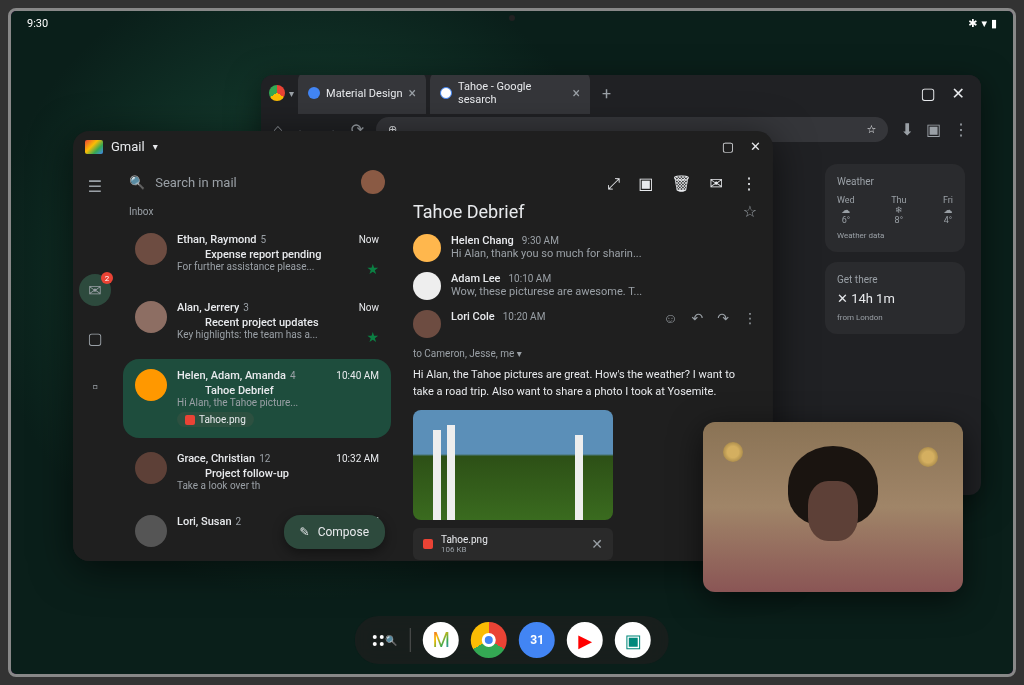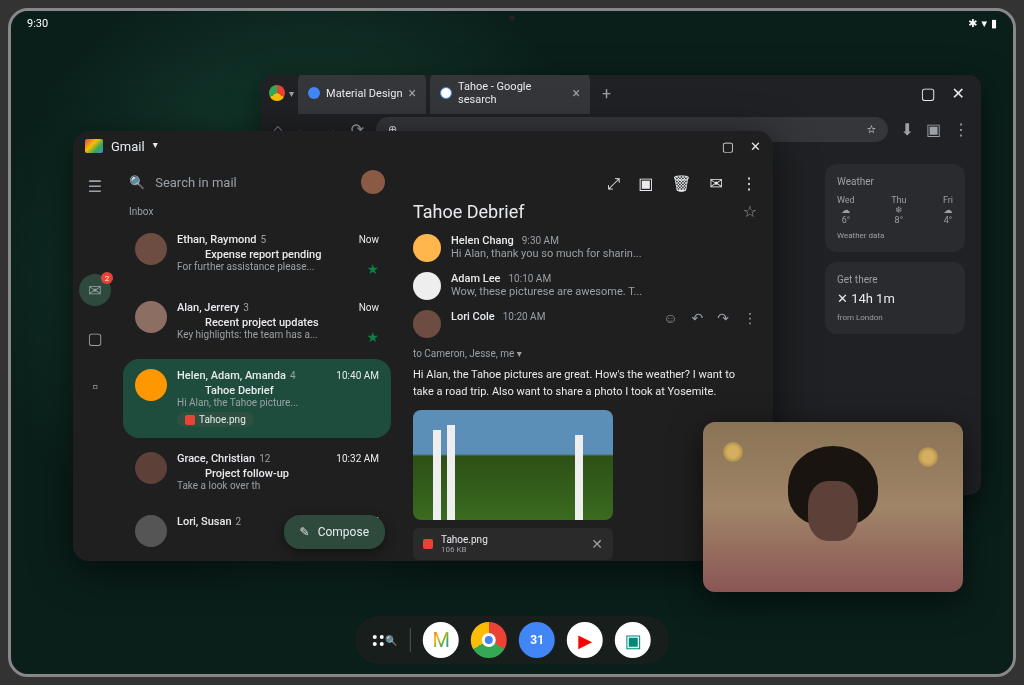--- a/index.html
+++ b/index.html
@@ -1,17 +1,17 @@
 <!DOCTYPE html>
 <html><head>
 <meta charset="utf-8">
 <style>
 * { margin: 0; padding: 0; box-sizing: border-box; font-family: 'Roboto', -apple-system, sans-serif; }
 body { width: 1024px; height: 685px; background: #333; overflow: hidden; position: relative; }
-.tablet-frame { position: absolute; inset: 8px; background: #701a75; border-radius: 20px; overflow: hidden; border: 3px solid #888; }
+.tablet-frame { position: absolute; inset: 8px; background: #701a75; border-radius: 8px; overflow: hidden; border: 3px solid #888; }
 .wallpaper { position: absolute; inset: 0; background: radial-gradient(circle at 30% 40%, #1a4d3a 0%, #0a1f1a 40%), radial-gradient(circle at 80% 70%, #1a4d3a 0%, transparent 30%); }
 .status-bar { position: absolute; top: 0; left: 0; right: 0; height: 24px; display: flex; justify-content: space-between; align-items: center; padding: 0 16px; color: #fff; font-size: 11px; z-index: 100; }
 .status-right { display: flex; gap: 4px; align-items: center; }
 .camera-notch { position: absolute; top: 4px; left: 50%; transform: translateX(-50%); width: 6px; height: 6px; background: #222; border-radius: 50%; z-index: 200; }
 
 
 .chrome-window { position: absolute; top: 64px; left: 250px; right: 32px; height: 420px; background: #202124; border-radius: 12px; box-shadow: 0 8px 32px rgba(0,0,0,0.5); overflow: hidden; }
 .chrome-tabs { display: flex; align-items: center; background: #202124; height: 36px; padding: 0 8px; gap: 4px; }
 .chrome-tab { display: flex; align-items: center; gap: 6px; padding: 0 10px; height: 42px; background: #35363a; border-radius: 8px 8px 0 0; color: #e8eaed; font-size: 11px; max-width: 160px; }
 .tab-favicon { width: 12px; height: 12px; border-radius: 50%; background: #4285f4; flex-shrink: 0; }
@@ -19,21 +19,21 @@
 .chrome-controls { margin-left: auto; display: flex; gap: 16px; color: #e8eaed; padding-right: 8px; }
 .chrome-toolbar { display: flex; align-items: center; gap: 12px; padding: 6px 12px; background: #202124; color: #9aa0a6; }
 .omnibox { flex: 1; background: #35363a; border-radius: 20px; padding: 6px 12px; color: #e8eaed; font-size: 11px; display: flex; align-items: center; gap: 8px; }
 .chrome-content { padding: 16px; color: #e8eaed; display: flex; gap: 12px; justify-content: flex-end; }
 .weather-card { background: #2a2b2e; border-radius: 12px; padding: 12px; width: 140px; font-size: 10px; color: #9aa0a6; }
 .weather-row { display: flex; justify-content: space-between; margin-top: 8px; }
 .weather-day { text-align: center; font-size: 9px; }
 
 
 .gmail-window { position: absolute; top: 120px; left: 62px; width: 700px; height: 430px; background: #1f1f1f; border-radius: 16px; box-shadow: 0 8px 40px rgba(0,0,0,0.6); overflow: hidden; display: flex; flex-direction: column; }
-.gmail-titlebar { display: flex; align-items: flex-start; padding: 8px 12px; gap: 8px; color: #e8eaed; font-size: 13px; }
+.gmail-titlebar { display: flex; align-items: center; padding: 8px 12px; gap: 8px; color: #e8eaed; font-size: 13px; }
 .gmail-logo { width: 18px; height: 14px; background: linear-gradient(135deg, #ea4335 0%, #fbbc04 40%, #34a853 70%, #4285f4 100%); border-radius: 2px; }
 .gmail-titlebar-controls { margin-left: auto; display: flex; gap: 16px; color: #e8eaed; }
 .gmail-body { display: flex; flex: 1; overflow: hidden; }
 .gmail-rail { width: 44px; background: #1f1f1f; display: flex; flex-direction: column; align-items: center; padding-top: 8px; gap: 16px; color: #9aa0a6; }
 .rail-btn { width: 32px; height: 32px; display: flex; align-items: center; justify-content: center; border-radius: 50%; position: relative; }
 .rail-btn.active { background: #2d4a3d; }
 .badge { position: absolute; top: -2px; right: -2px; background: #ea4335; color: #fff; font-size: 8px; min-width: 12px; height: 12px; border-radius: 6px; display: flex; align-items: center; justify-content: center; }
 .gmail-list { width: 280px; background: #1f1f1f; display: flex; flex-direction: column; overflow-y: auto; position: relative; }
 .gmail-search { display: flex; align-items: center; gap: 10px; padding: 8px 12px; color: #9aa0a6; font-size: 13px; }
 .search-avatar { width: 24px; height: 24px; border-radius: 50%; background: #8a5a44; margin-left: auto; }

